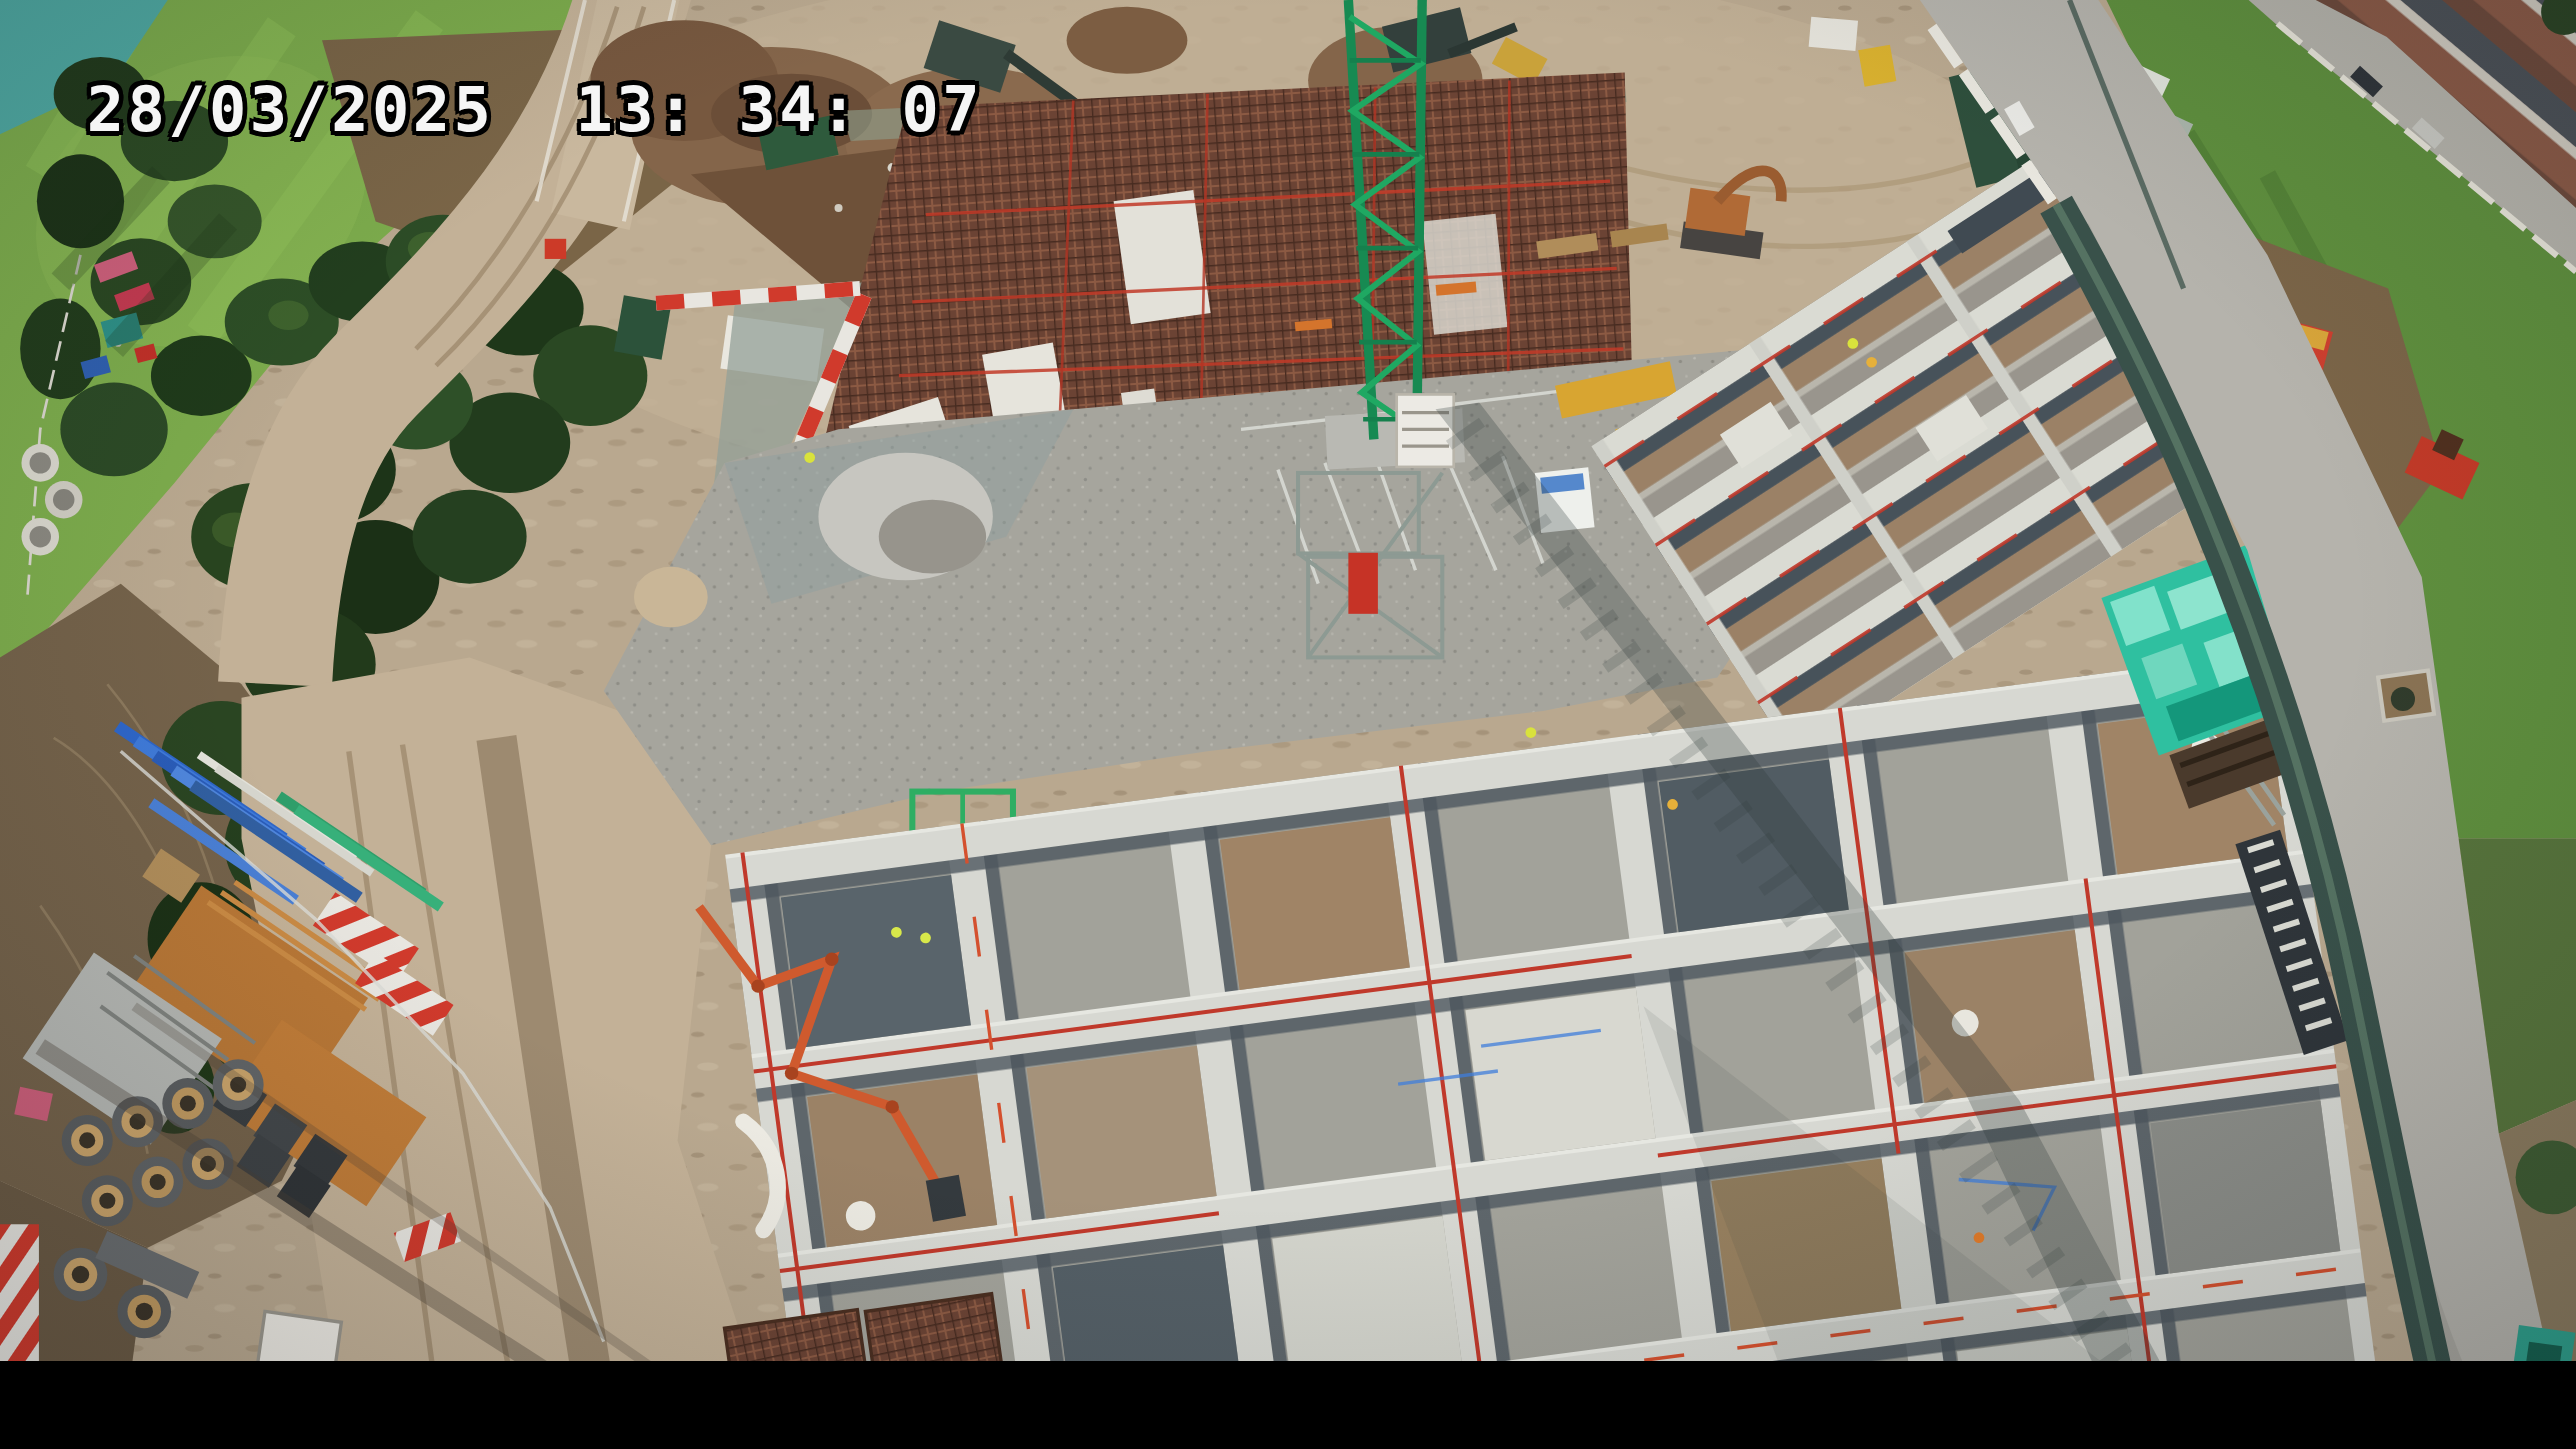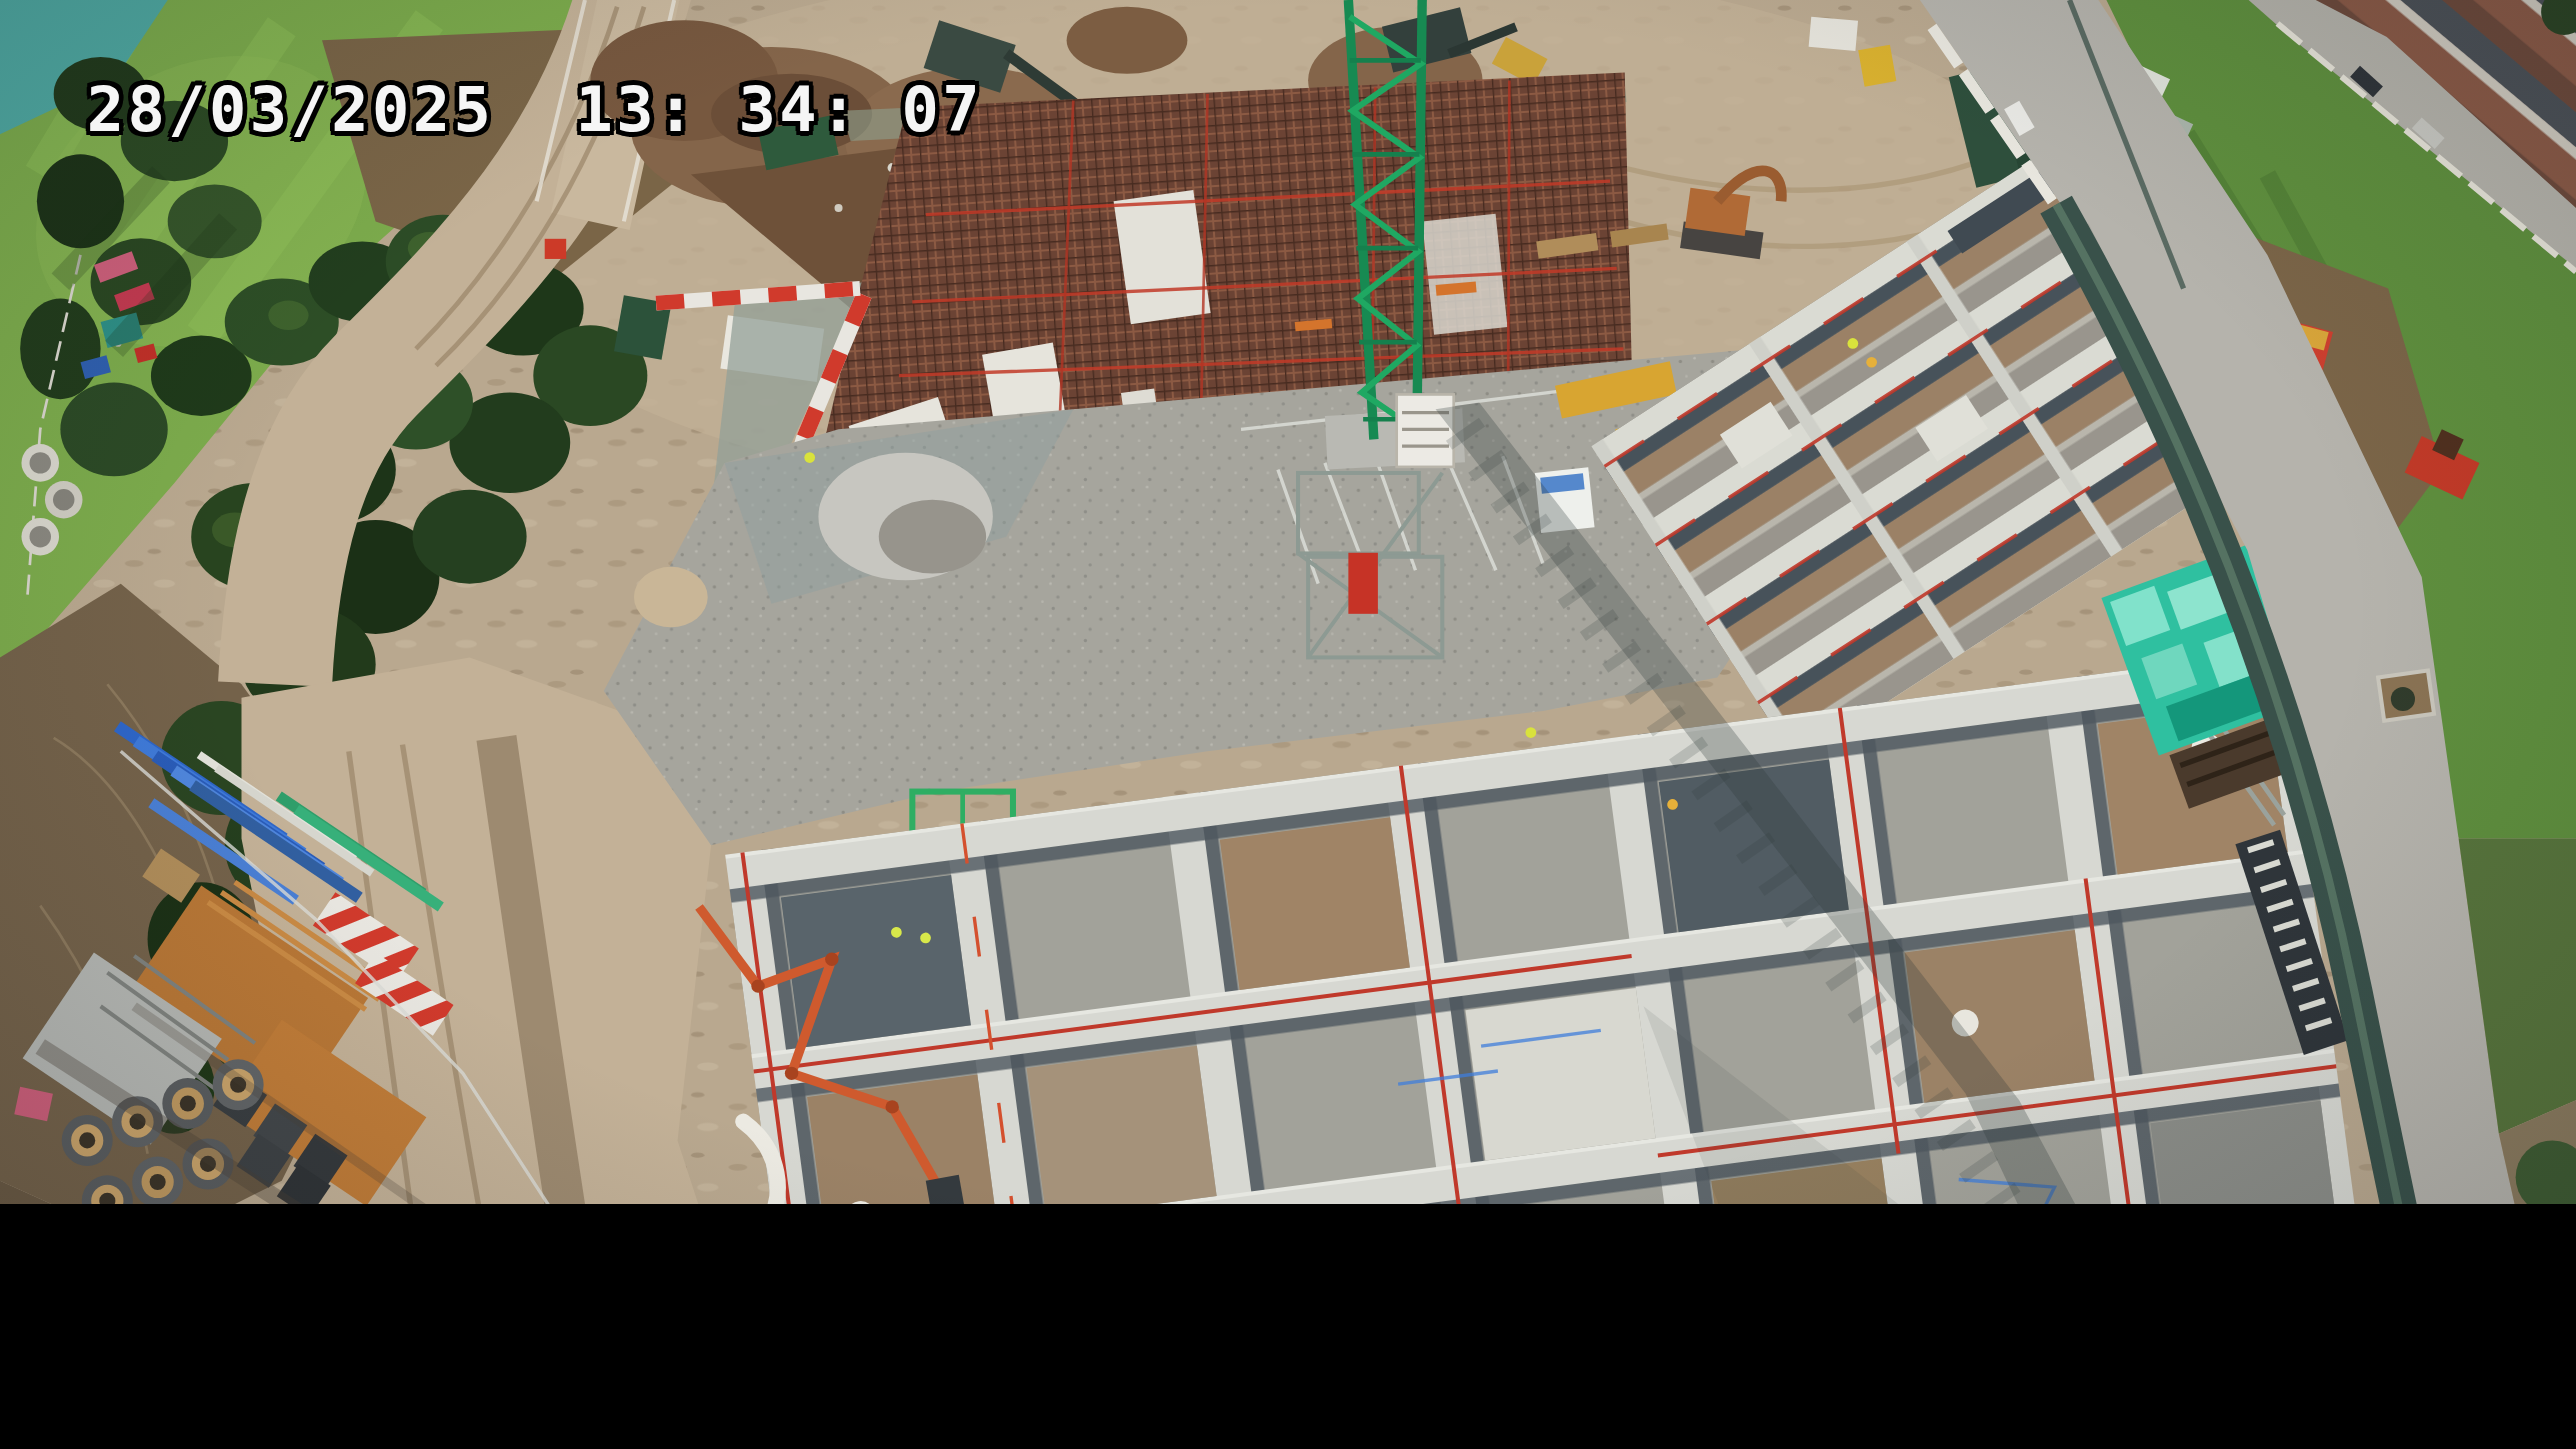--- a/index.html
+++ b/index.html
@@ -1,16 +1,16 @@
 <!DOCTYPE html>
 <html style="font-size:10.7px"><head>
 <meta charset="utf-8">
 <style>
   html,body{margin:0;padding:0;background:#000;}
-  .scene{position:relative;width:2576px;height:1204px;overflow:hidden;background:#3b82f6;
+  .scene{position:relative;width:2576px;height:1361px;overflow:hidden;background:#3b82f6;
          font-family:"DejaVu Sans Mono", monospace;text-decoration:underline;}
   .scene svg{position:absolute;inset:0;display:block;}
   .timestamp{
     position:absolute;top:0px;left:5.4px;z-index:10;
     font-family:"DejaVu Sans Mono", monospace;
     font-size:62px;font-weight:700;letter-spacing:3.4px;
     color:#f5f5f5;white-space:pre;
     text-shadow:
       -4px -4px 0 #000, 4px -4px 0 #000, -4px 4px 0 #000, 4px 4px 0 #000,
       -4.7px 0 0 #000, 4.7px 0 0 #000, 0 -4.7px 0 #000, 0 4.7px 0 #000,

